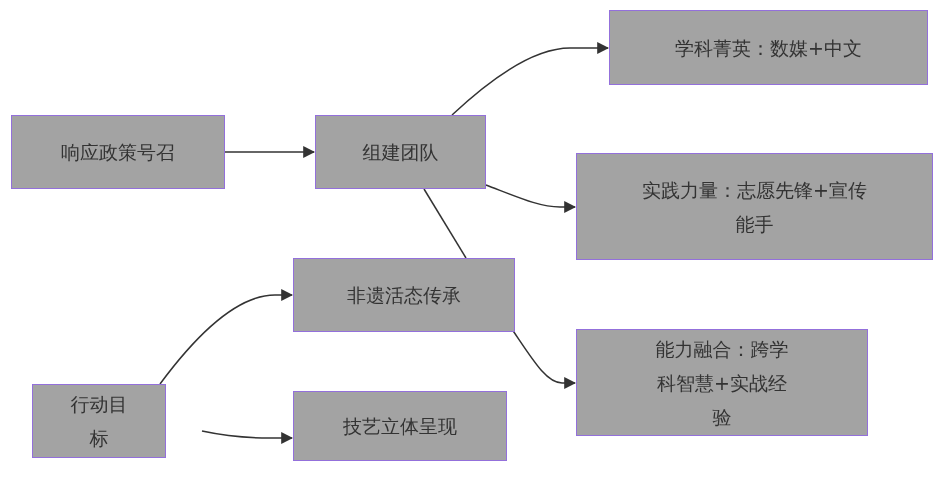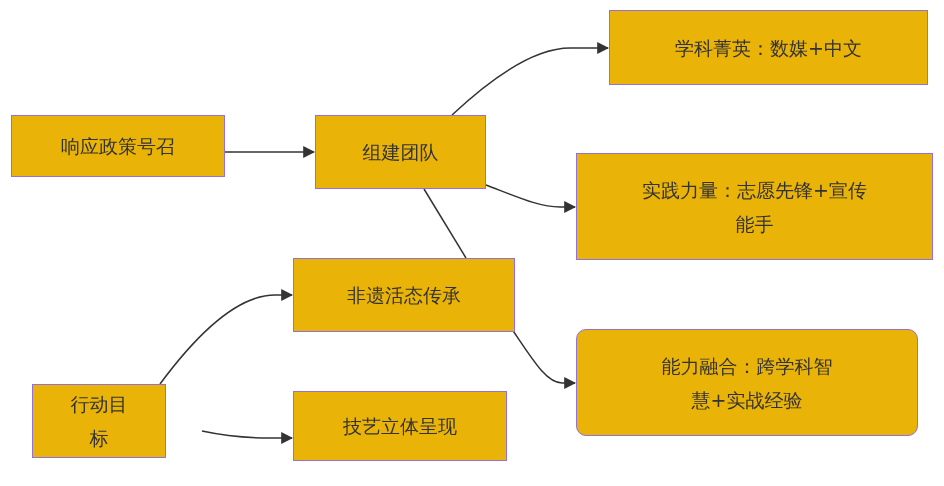--- a/index.html
+++ b/index.html
@@ -1,19 +1,19 @@
 <!DOCTYPE html>
 <html><head>
 <meta charset="utf-8">
 <style>
   html, body { margin:0; padding:0; background:#ffffff; }
   body { width:944px; height:486px; position:relative; overflow:hidden;
          font-family: "DejaVu Sans", "Liberation Sans", sans-serif; }
   svg.edges { position:absolute; left:0; top:0; }
-  .node { position:absolute; box-sizing:border-box; background:#eab308;
+  .node { position:absolute; box-sizing:border-box; background:#a3a3a3;
           border:1.5px solid #9370DB; display:flex; align-items:center;
           justify-content:center; text-align:center; color:#333333;
           font-size:19px; line-height:34px; padding:0 36px; }
   .node span { display:block; }
 </style>
 </head>
 <body>
 
 <svg class="edges" width="944" height="486">
   <defs>
@@ -23,36 +23,36 @@
   </defs>
   <path d="M225,152 L314,152" stroke="#333" stroke-width="1.5" fill="none" marker-end="url(#arrowhead)"></path>
   <path d="M452,115 C500,70 540,48 570,48 L608,48" stroke="#333" stroke-width="1.5" fill="none" marker-end="url(#arrowhead)"></path>
   <path d="M486,185 C520,198 540,207 560,207 L575,207" stroke="#333" stroke-width="1.5" fill="none" marker-end="url(#arrowhead)"></path>
   <path d="M424,189 L466,258" stroke="#333" stroke-width="1.5" fill="none"></path>
   <path d="M160,384 C200,330 240,295 275,295 L292,295" stroke="#333" stroke-width="1.5" fill="none" marker-end="url(#arrowhead)"></path>
   <path d="M202,431 C230,437 250,438 270,438 L292,438" stroke="#333" stroke-width="1.5" fill="none" marker-end="url(#arrowhead)"></path>
   <path d="M507,322 C530,355 545,383 562,383 L575,383" stroke="#333" stroke-width="1.5" fill="none" marker-end="url(#arrowhead)"></path>
 </svg>
 
-<div class="node" style="left:11px;top:115px;width:214px;height:62px;text-align:right;">
+<div class="node" style="left:11px;top:115px;width:214px;height:74px;text-align:right;">
   <span>响应政策号召</span>
 </div>
 <div class="node" style="left:315px;top:115px;width:171px;height:74px;">
   <span>组建团队</span>
 </div>
 <div class="node" style="left:609px;top:10px;width:319px;height:75px;">
   <span>学科菁英：数媒+中文</span>
 </div>
 <div class="node" style="left:576px;top:153px;width:357px;height:107px;padding:0 60px;">
   <span>实践力量：志愿先锋+宣传能手</span>
 </div>
 <div class="node" style="left:293px;top:258px;width:222px;height:74px;">
   <span>非遗活态传承</span>
 </div>
-<div class="node" style="left:576px;top:329px;width:342px;height:107px;padding:0 76px;border-radius:10px;">
+<div class="node" style="left:576px;top:329px;width:292px;height:107px;padding:0 76px;">
   <span>能力融合：跨学科智慧+实战经验</span>
 </div>
 <div class="node" style="left:32px;top:384px;width:134px;height:74px;">
   <span>行动目标</span>
 </div>
 <div class="node" style="left:293px;top:391px;width:214px;height:70px;text-align:right;">
   <span>技艺立体呈现</span>
 </div>
 
 </body></html>

